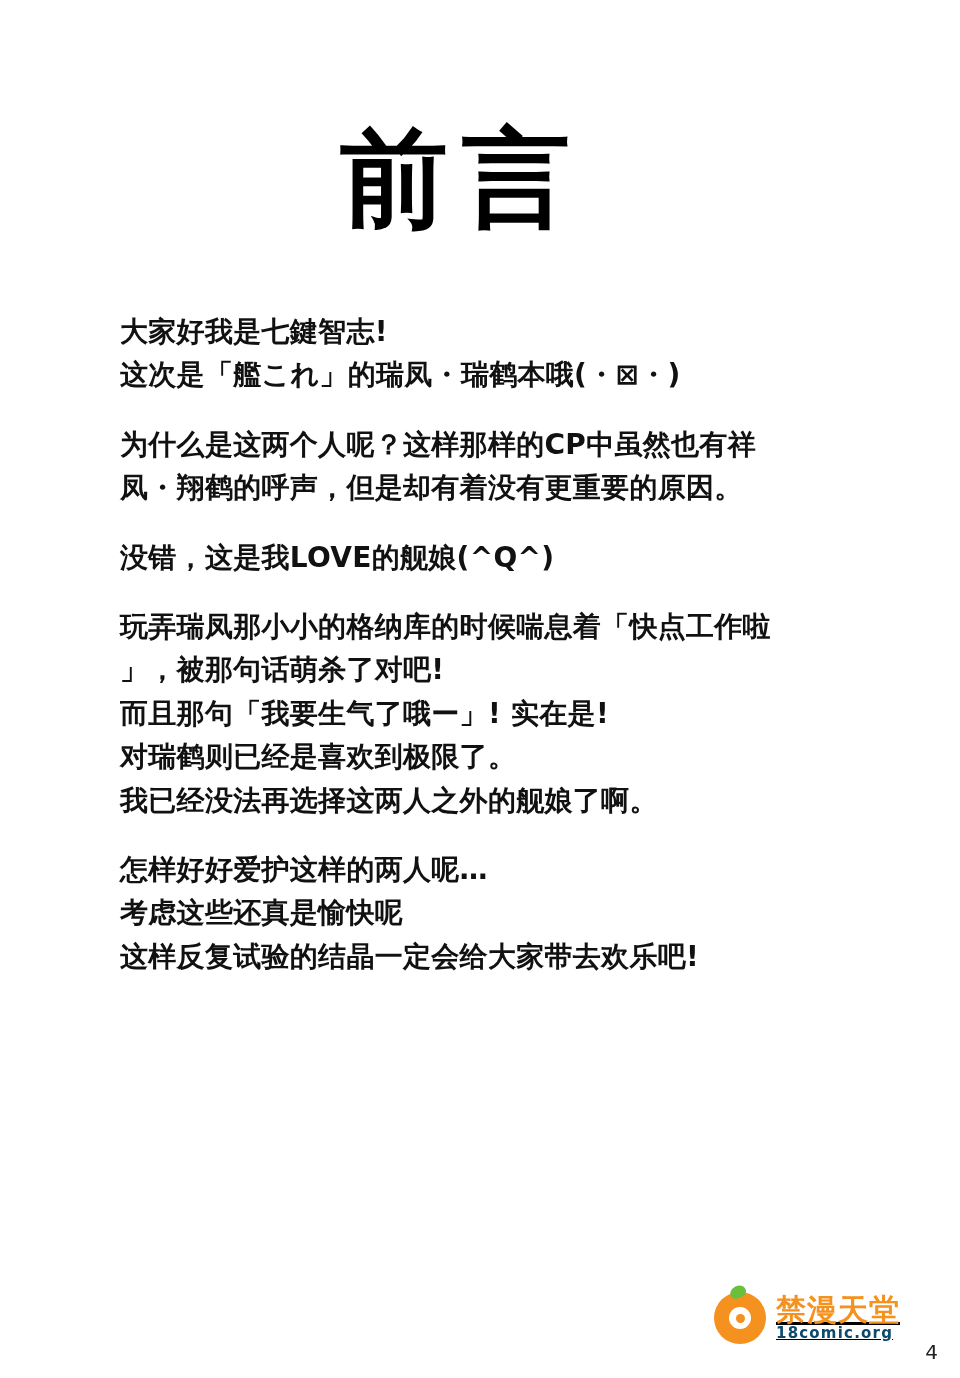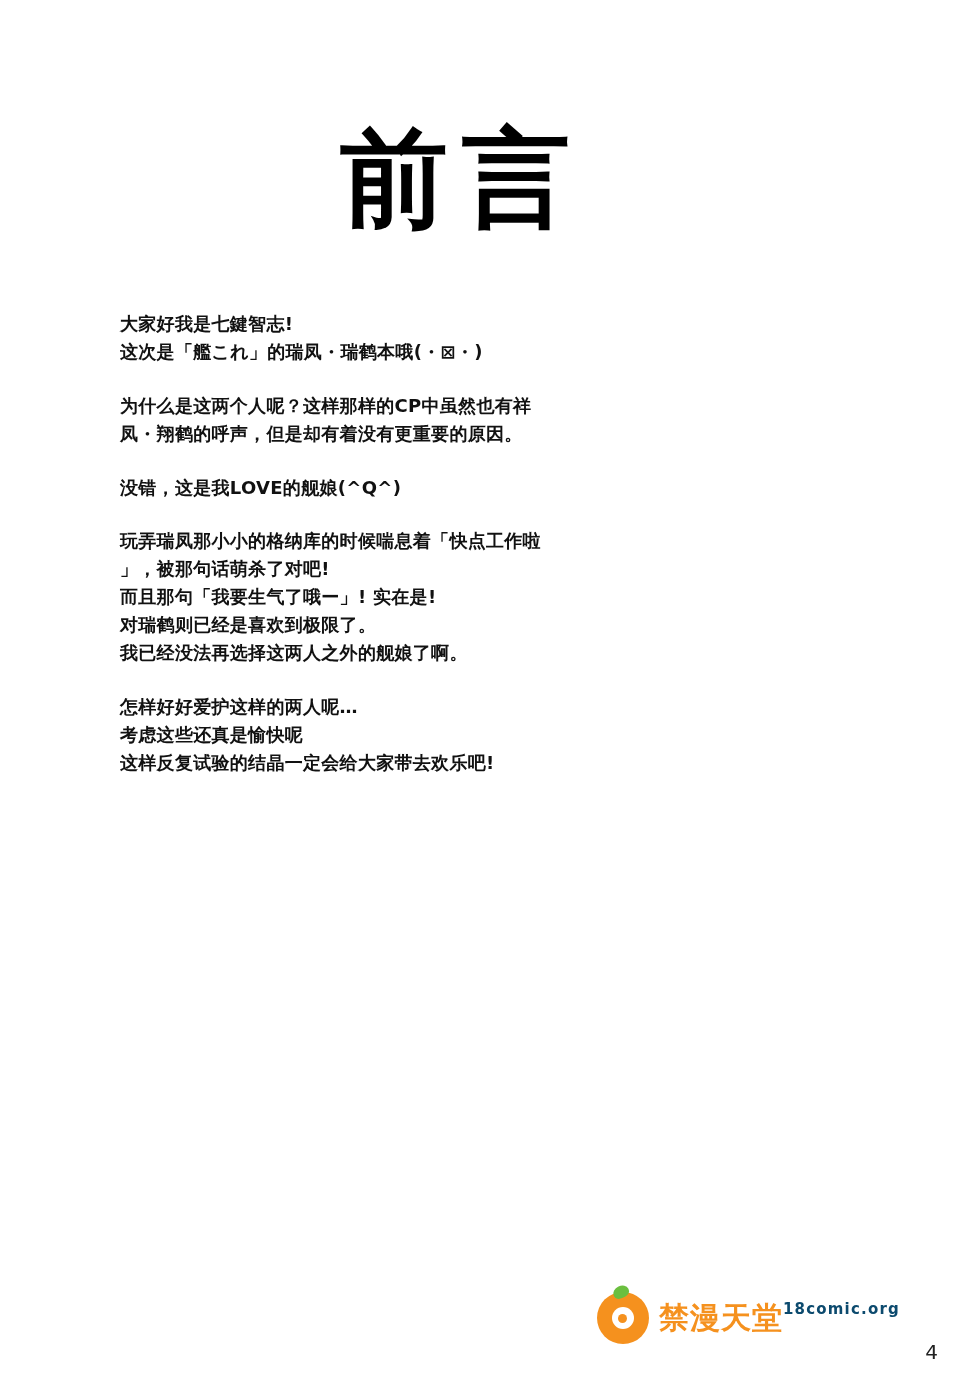--- a/index.html
+++ b/index.html
@@ -28,21 +28,21 @@
     letter-spacing: 14px;
     color: #000000;
     line-height: 1.05;
     font-family: "DejaVu Sans", "Liberation Sans", sans-serif;
   }
   .body-text {
     position: absolute;
     left: 120px;
     top: 310px;
     width: 780px;
-    font-size: 18px;
+    font-size: 28px;
     font-weight: bold;
     color: #111111;
     line-height: 1.55;
     letter-spacing: 0.3px;
   }
   .para {
     margin: 0 0 26px 0;
   }
   .para:last-child {
     margin-bottom: 0;
@@ -89,21 +89,23 @@
     justify-content: center;
   }
   .wm-badge-dot {
     width: 9px;
     height: 9px;
     border-radius: 50%;
     background: #f5911e;
   }
   .wm-text {
     display: flex;
+    flex-direction: column;
     line-height: 1.05;
+    text-decoration: underline;
   }
   .wm-main {
     font-size: 30px;
     font-weight: bold;
     color: #f5911e;
     letter-spacing: 1px;
   }
   .wm-sub {
     font-size: 15px;
     font-weight: bold;

